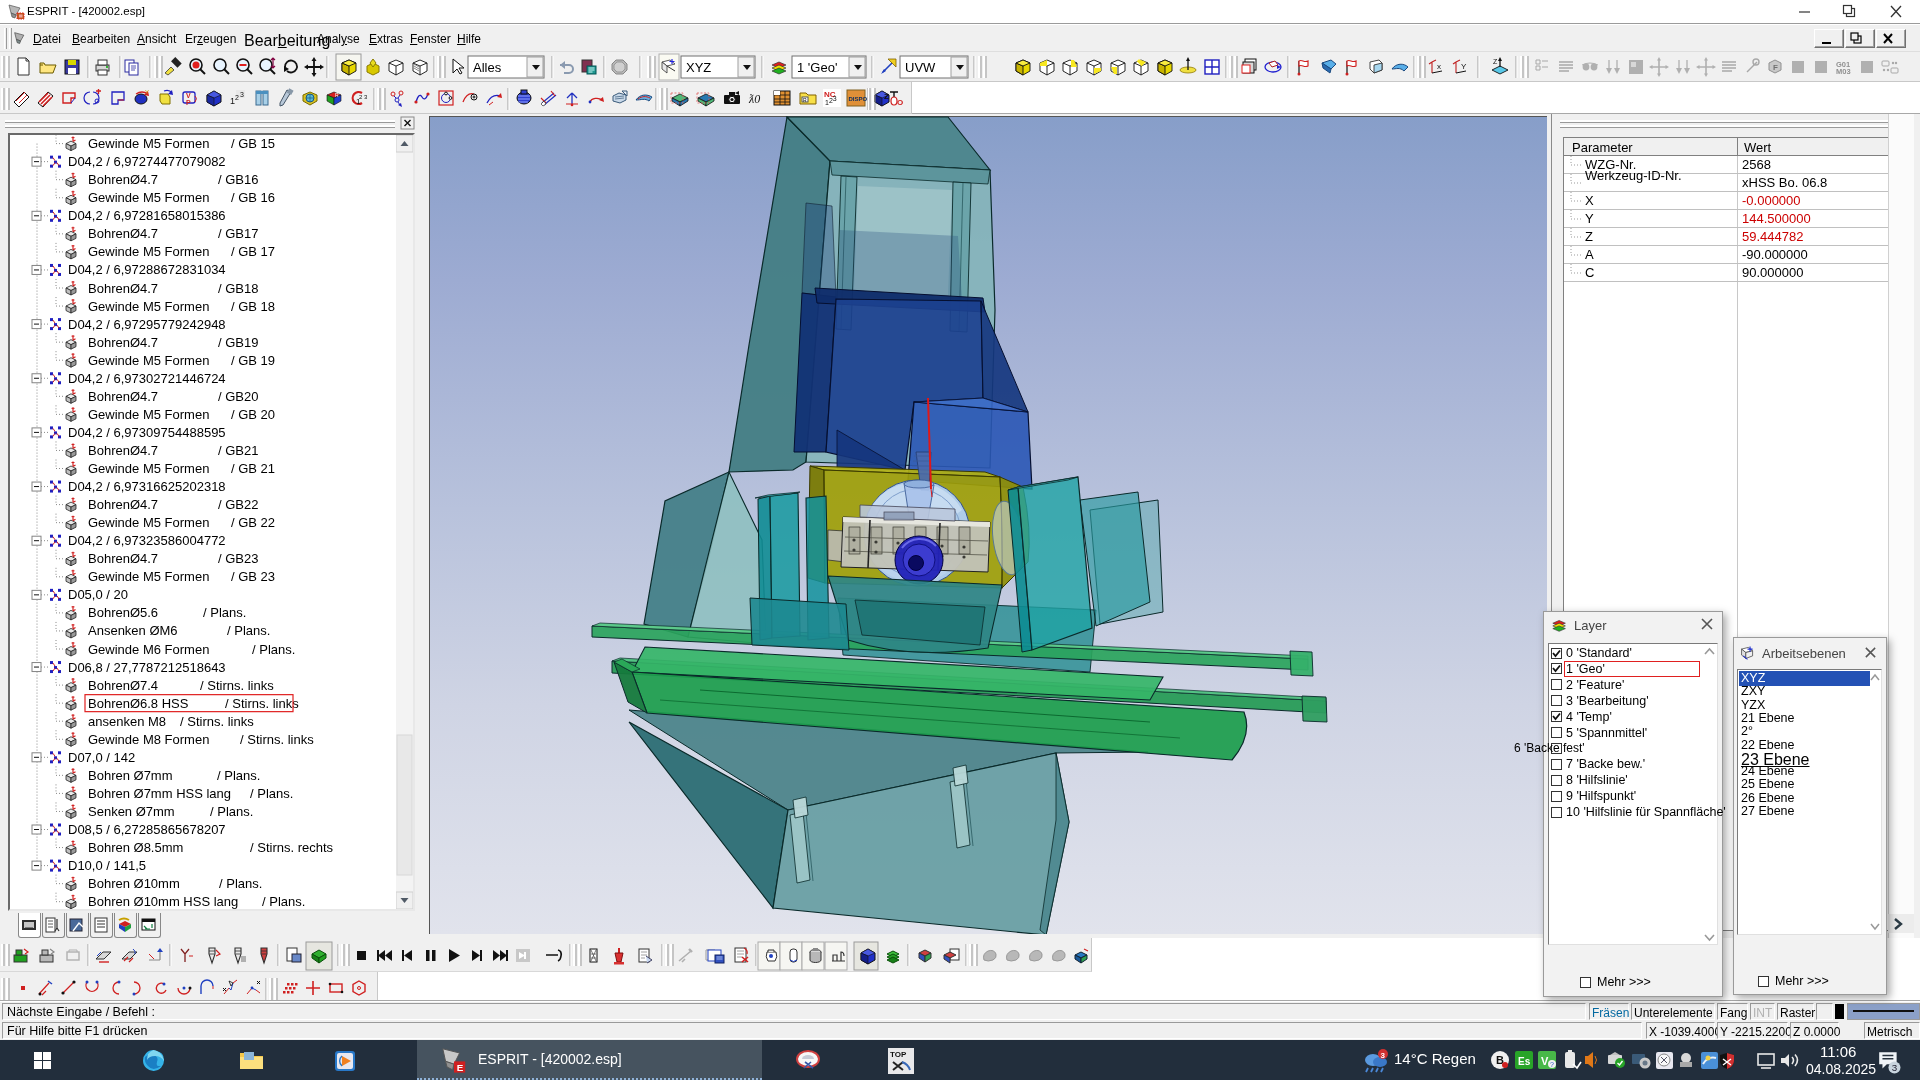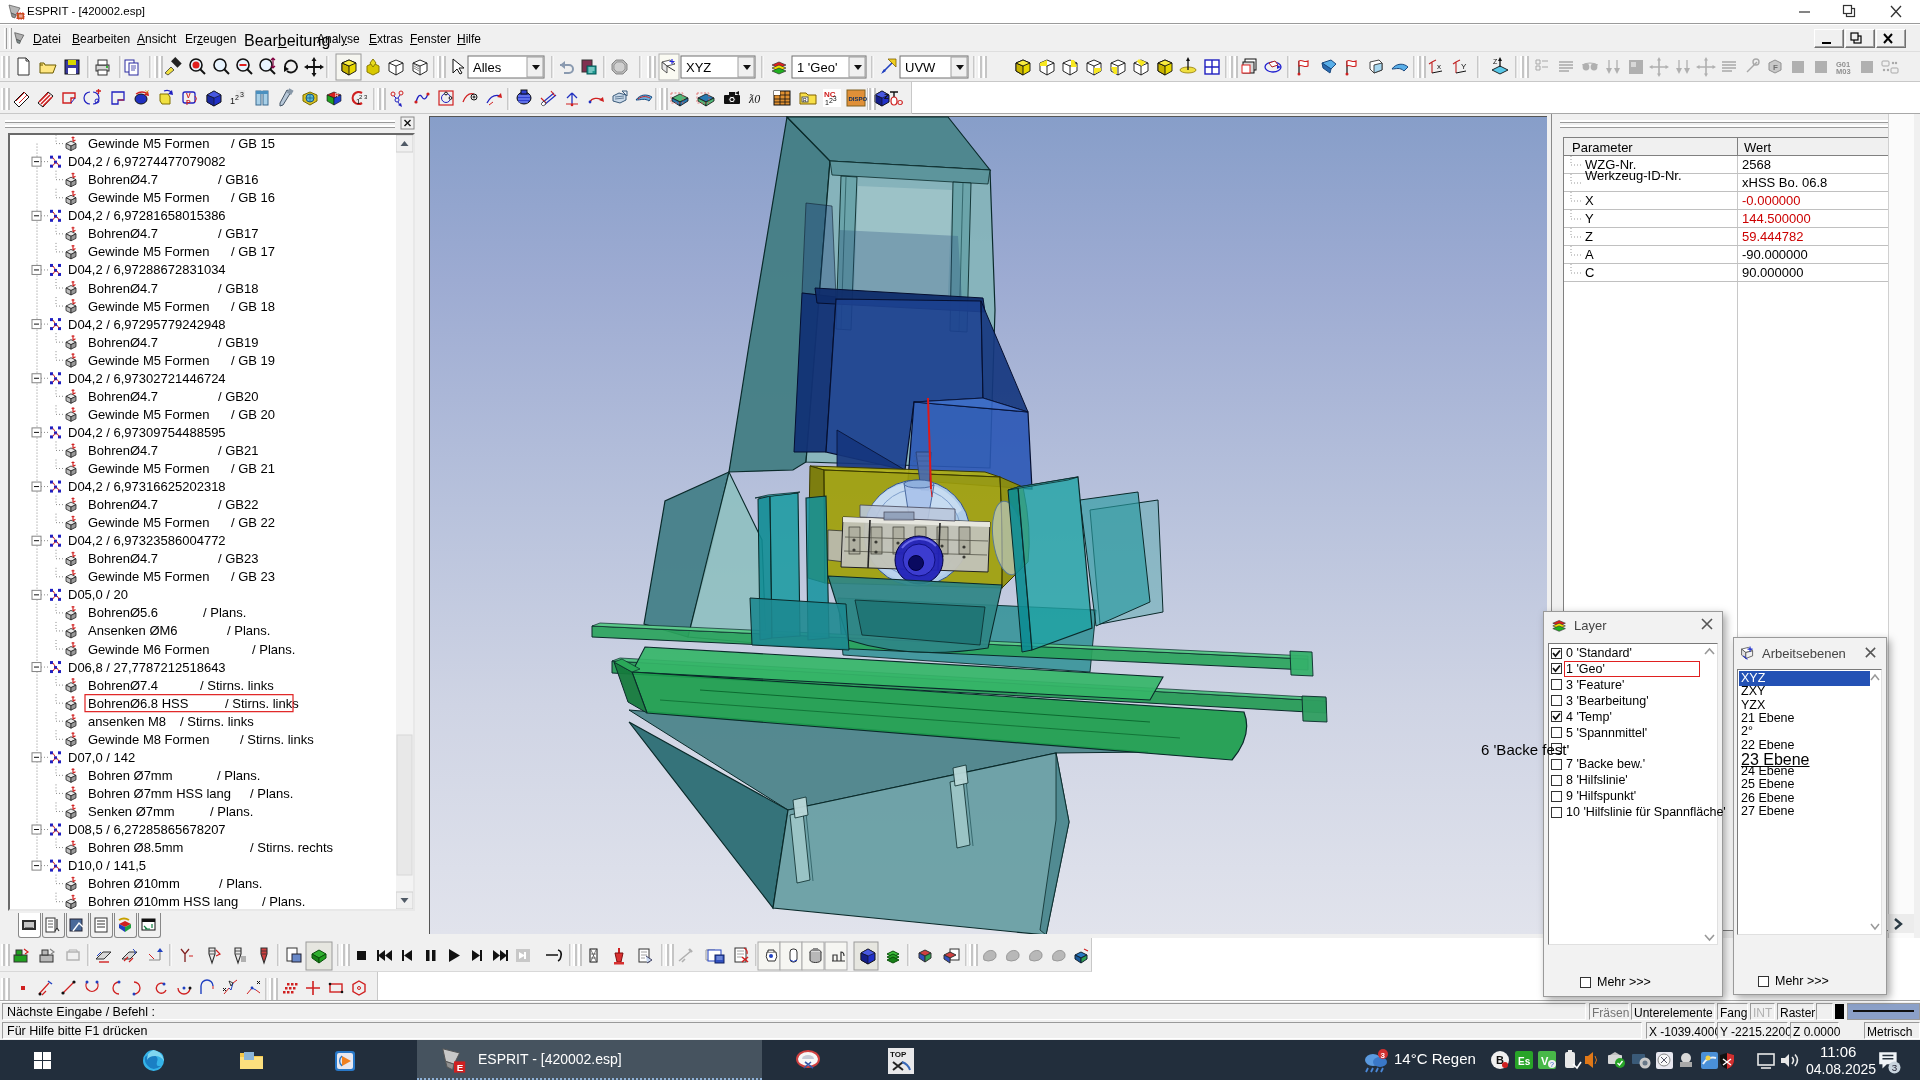--- a/index.html
+++ b/index.html
@@ -1693,21 +1693,21 @@
     </g>
     <g transform="translate(349,4)">
       <polygon points="10,3 16,6.5 16,13.5 10,17 4,13.5 4,6.5" fill="none" stroke="#d02020" stroke-width="1.4"></polygon>
       <circle cx="10" cy="10" r="1.5" fill="none" stroke="#d02020"></circle>
     </g>
   </svg>
 <div class="abs tb" style="left:0;top:1002px;width:1920px;height:19px;"></div>
 <div class="abs" style="left:2px;top:1003px;width:1584px;height:17px;background:#f0f0f0;border:1px solid;border-color:#9a9a9a #fff #fff #9a9a9a;"></div>
 <div class="abs txt" style="left:7px;top:1005px;font-size:12.5px;">Nächste Eingabe / Befehl :</div>
 <div class="abs" style="left:1589px;top:1003px;width:40px;height:17px;background:#f0f0f0;border:1px solid;border-color:#9a9a9a #fff #fff #9a9a9a;"></div>
-<div class="abs txt" style="left:1592px;top:1006px;font-size:12px;color:#737373;">Fräsen</div>
+<div class="abs txt" style="left:1592px;top:1006px;font-size:12px;color:#0369a1;">Fräsen</div>
 <div class="abs" style="left:1631px;top:1003px;width:84px;height:17px;background:#f0f0f0;border:1px solid;border-color:#9a9a9a #fff #fff #9a9a9a;"></div>
 <div class="abs txt" style="left:1634px;top:1006px;font-size:12px;color:#000;">Unterelemente</div>
 <div class="abs" style="left:1717px;top:1003px;width:31px;height:17px;background:#f0f0f0;border:1px solid;border-color:#9a9a9a #fff #fff #9a9a9a;"></div>
 <div class="abs txt" style="left:1720px;top:1006px;font-size:12px;color:#000;">Fang</div>
 <div class="abs" style="left:1750px;top:1003px;width:25px;height:17px;background:#f0f0f0;border:1px solid;border-color:#9a9a9a #fff #fff #9a9a9a;"></div>
 <div class="abs txt" style="left:1753px;top:1006px;font-size:12px;color:#b0b0b0;">INT</div>
 <div class="abs" style="left:1777px;top:1003px;width:37px;height:17px;background:#f0f0f0;border:1px solid;border-color:#9a9a9a #fff #fff #9a9a9a;"></div>
 <div class="abs txt" style="left:1780px;top:1006px;font-size:12px;color:#000;">Raster</div>
 <div class="abs" style="left:1816px;top:1003px;width:17px;height:17px;background:#f0f0f0;border:1px solid;border-color:#9a9a9a #fff #fff #9a9a9a;"></div>
 <div class="abs txt" style="left:1819px;top:1066px;font-size:12px;color:#000;">HI</div>
@@ -1741,32 +1741,32 @@
     <path d="M2 5 l2.5 3 L9 2.5" fill="none" stroke="#111" stroke-width="1.8"></path>
   </svg>
 <div class="abs txt" style="left:1566px;top:646.0px;font-size:12.5px;">0 'Standard'</div>
 <div class="abs" style="left:1551px;top:663.4px;width:11px;height:11px;background:#fff;border:1px solid #333;"></div>
 <svg class="abs" style="left:1551px;top:663.4px" width="11" height="11" viewBox="0 0 11 11">
     <path d="M2 5 l2.5 3 L9 2.5" fill="none" stroke="#111" stroke-width="1.8"></path>
   </svg>
 <div class="abs txt" style="left:1566px;top:661.9px;font-size:12.5px;">1 'Geo'</div>
 <div class="abs" style="left:1563.5px;top:660.9px;width:136px;height:16px;border:1px solid #e02020;"></div>
 <div class="abs" style="left:1551px;top:679.3px;width:11px;height:11px;background:#fff;border:1px solid #333;"></div>
-<div class="abs txt" style="left:1566px;top:677.8px;font-size:12.5px;">3 'Feature'</div>
+<div class="abs txt" style="left:1566px;top:677.8px;font-size:12.5px;">2 'Feature'</div>
 <div class="abs" style="left:1551px;top:695.2px;width:11px;height:11px;background:#fff;border:1px solid #333;"></div>
 <div class="abs txt" style="left:1566px;top:693.7px;font-size:12.5px;">3 'Bearbeitung'</div>
 <div class="abs" style="left:1551px;top:711.1px;width:11px;height:11px;background:#fff;border:1px solid #333;"></div>
 <svg class="abs" style="left:1551px;top:711.1px" width="11" height="11" viewBox="0 0 11 11">
     <path d="M2 5 l2.5 3 L9 2.5" fill="none" stroke="#111" stroke-width="1.8"></path>
   </svg>
 <div class="abs txt" style="left:1566px;top:709.6px;font-size:12.5px;">4 'Temp'</div>
 <div class="abs" style="left:1551px;top:727.0px;width:11px;height:11px;background:#fff;border:1px solid #333;"></div>
 <div class="abs txt" style="left:1566px;top:725.5px;font-size:12.5px;">5 'Spannmittel'</div>
 <div class="abs" style="left:1551px;top:742.9px;width:11px;height:11px;background:#fff;border:1px solid #333;"></div>
-<div class="abs txt" style="left:1481px;top:741.4px;font-size:15px;">6 'Backe fest'</div>
+<div class="abs txt" style="left:1514px;top:741.4px;font-size:12px;">6 'Backe fest'</div>
 <div class="abs" style="left:1551px;top:758.8px;width:11px;height:11px;background:#fff;border:1px solid #333;"></div>
 <div class="abs txt" style="left:1566px;top:757.3px;font-size:12.5px;">7 'Backe bew.'</div>
 <div class="abs" style="left:1551px;top:774.7px;width:11px;height:11px;background:#fff;border:1px solid #333;"></div>
 <div class="abs txt" style="left:1566px;top:773.2px;font-size:12.5px;">8 'Hilfslinie'</div>
 <div class="abs" style="left:1551px;top:790.6px;width:11px;height:11px;background:#fff;border:1px solid #333;"></div>
 <div class="abs txt" style="left:1566px;top:789.1px;font-size:12.5px;">9 'Hilfspunkt'</div>
 <div class="abs" style="left:1551px;top:806.5px;width:11px;height:11px;background:#fff;border:1px solid #333;"></div>
 <div class="abs txt" style="left:1566px;top:805.0px;font-size:12.5px;">10 'Hilfslinie für Spannfläche'</div>
 <svg class="abs" style="left:1703px;top:646px" width="13" height="297" viewBox="0 0 13 297">
     <path d="M2 8 L6.5 3 L11 8" fill="none" stroke="#999" stroke-width="1.6"></path>

